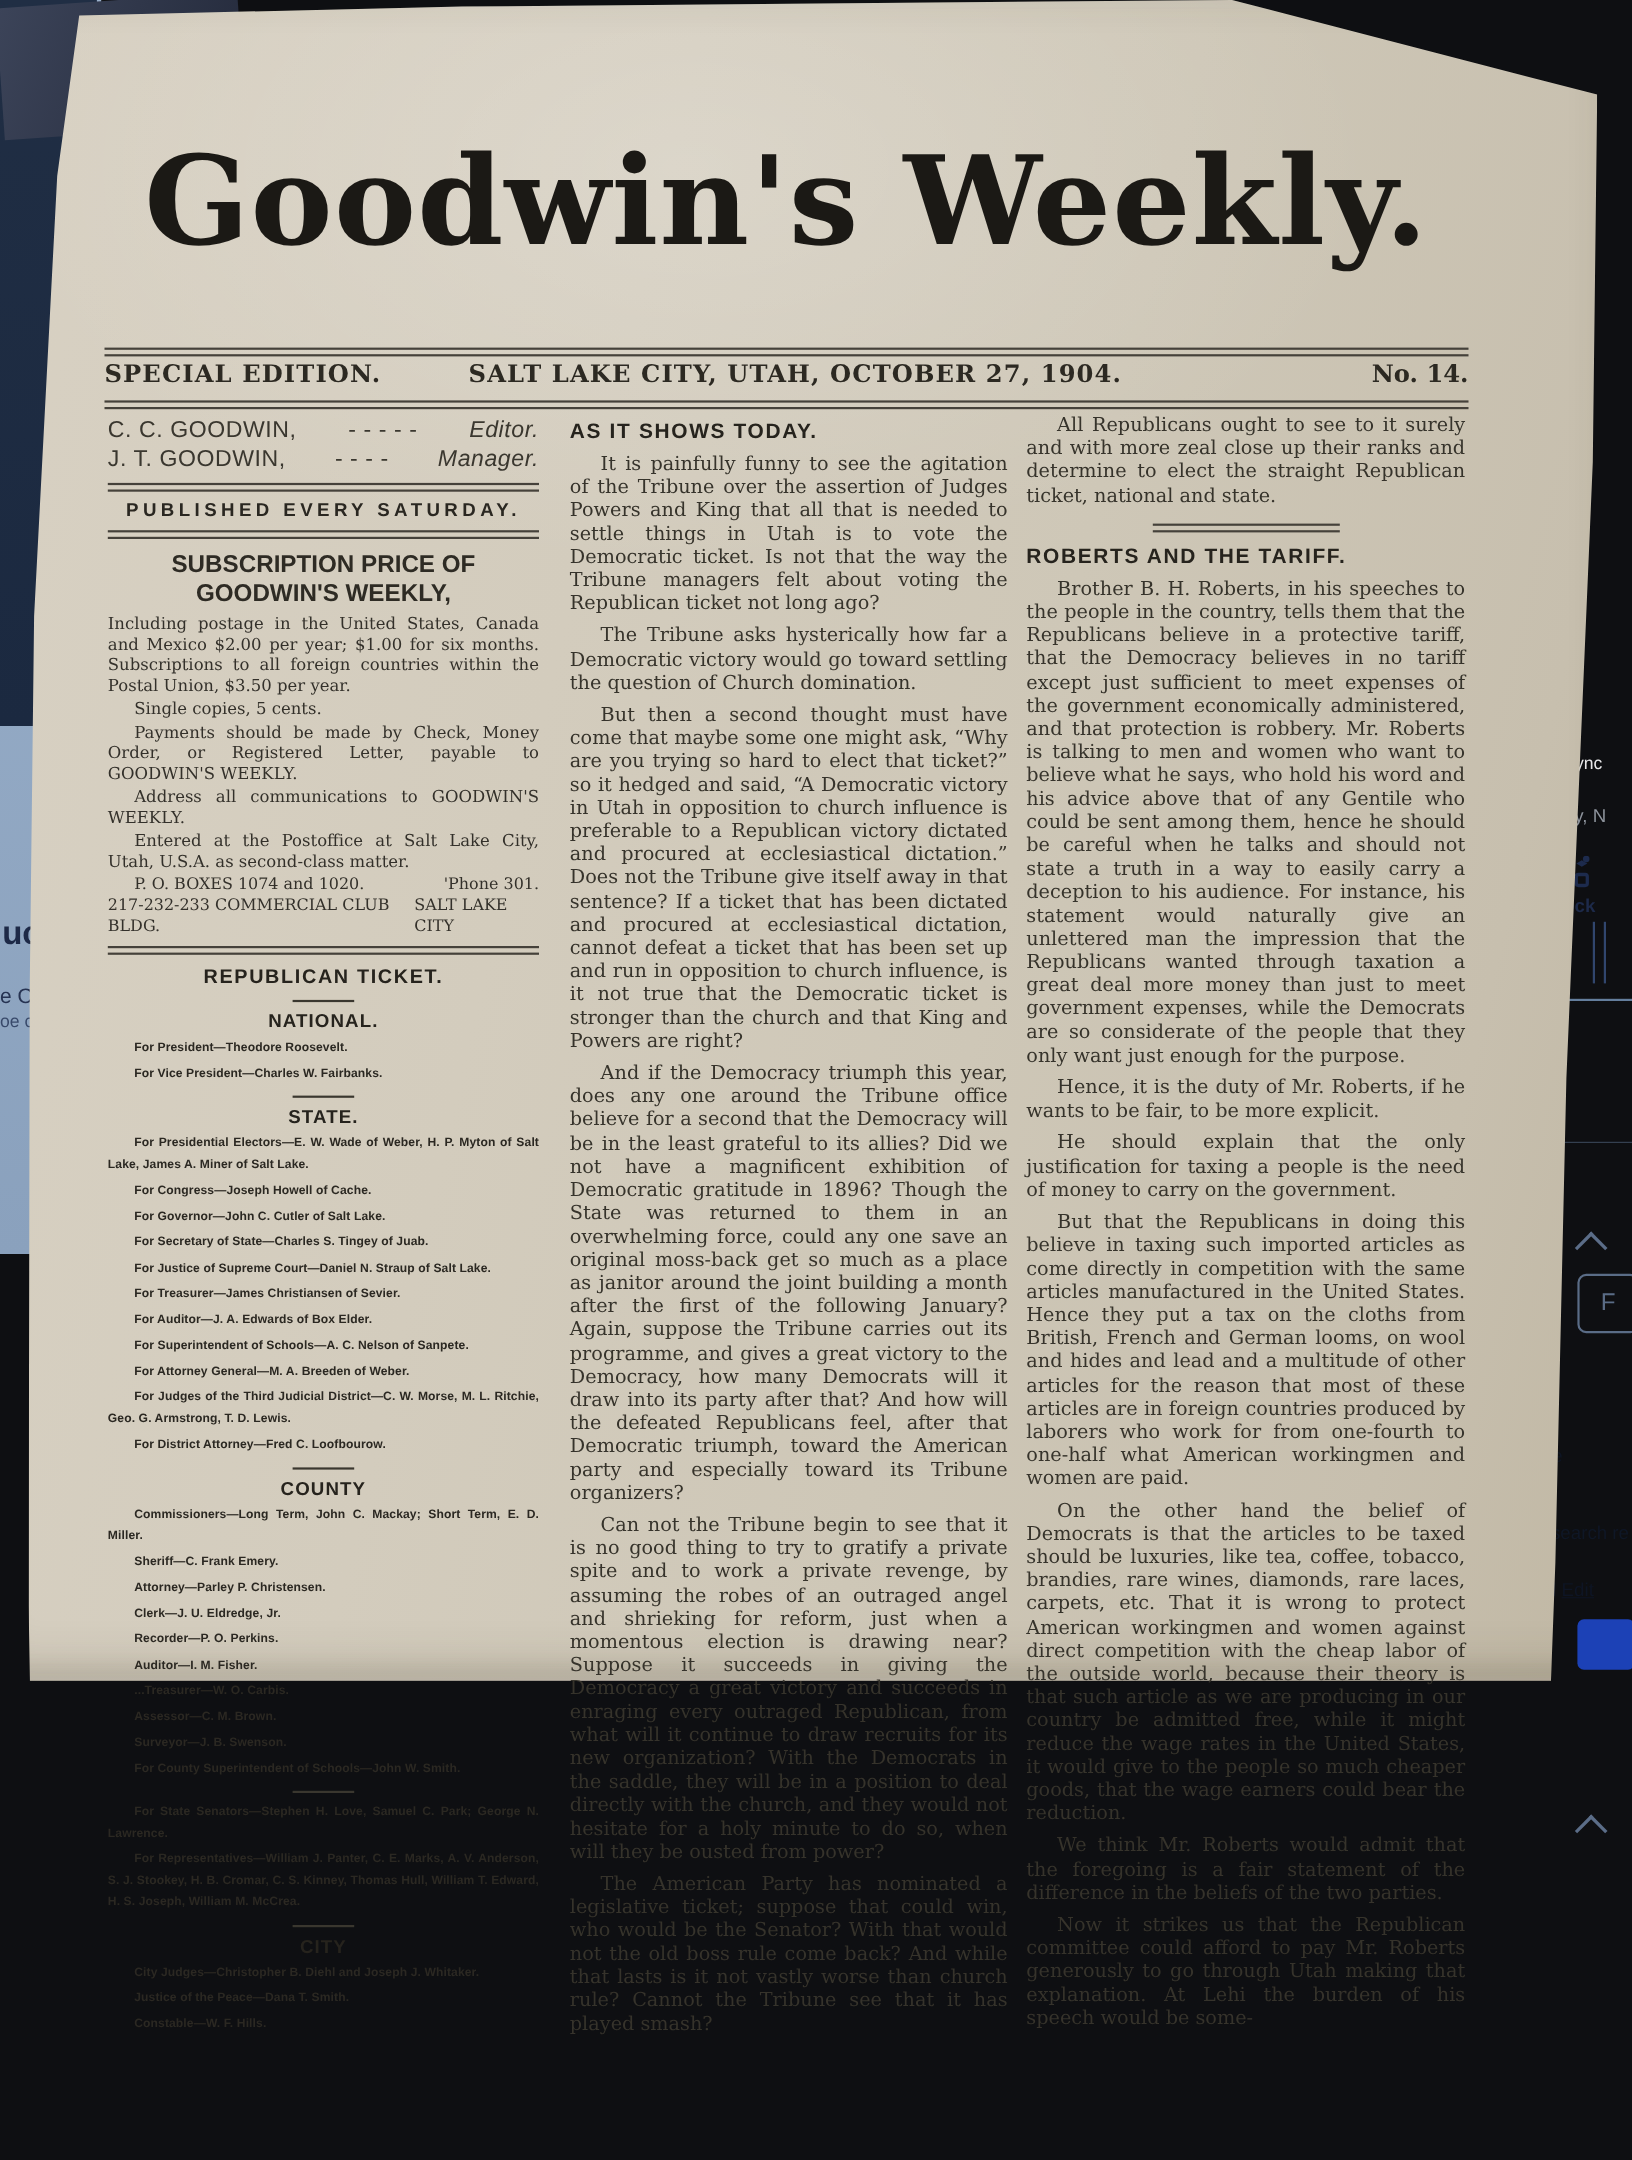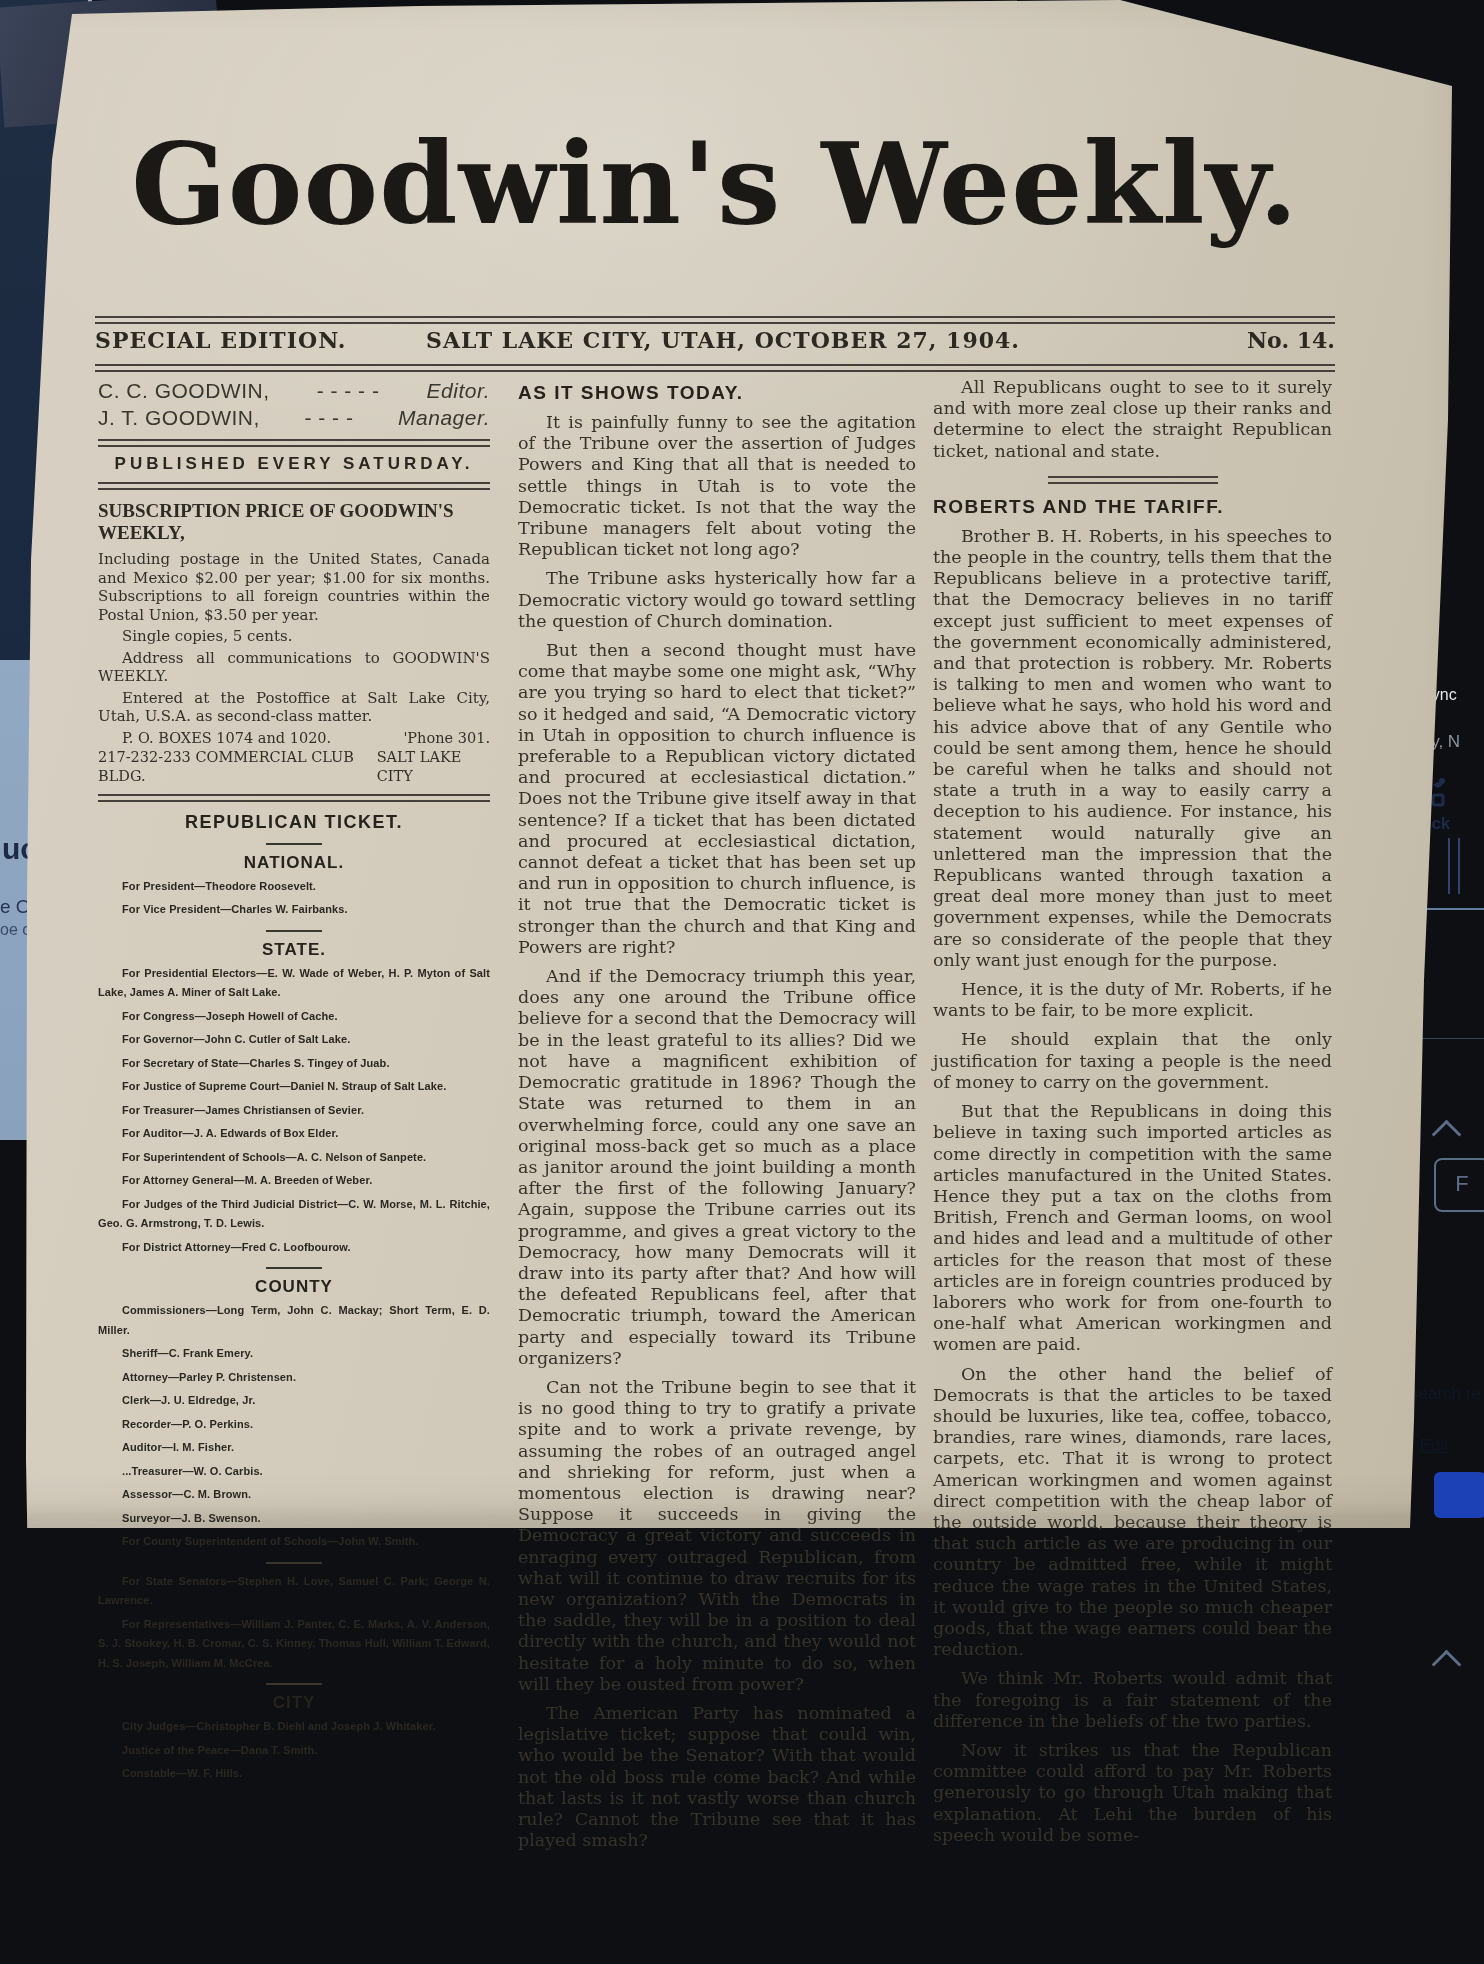--- a/index.html
+++ b/index.html
@@ -86,22 +86,22 @@
   .col-mid{left:518px;top:382px;width:398px;}
   .col-right{left:933px;top:377px;width:399px;}
 
   
   .staff-row{display:flex;justify-content:space-between;align-items:baseline;
     font-size:21px;letter-spacing:.5px;color:#3a372f;line-height:27px;}
   .staff-row .dashes{flex:1;text-align:center;color:#3a372f;}
   .staff-row .role{font-style:italic;}
   .lc-rule{margin:8px 0 7px 0;}
   .published{text-align:center;font-weight:bold;font-size:17px;letter-spacing:4px;color:#2a2721;}
-  .sub-head{font-family:Liberation Serif, serif;font-weight:bold;text-align:left;
-    font-size:19px;margin:10px 0 6px 0;color:#2e2b24;}
+  .sub-head{font-family:Liberation Sans, sans-serif;font-weight:bold;text-align:center;
+    font-size:22px;margin:10px 0 6px 0;color:#2e2b24;}
   .s-par{font-family:"DejaVu Serif",serif;font-size:15px;line-height:18.5px;text-align:justify;
     margin:0 0 3px 0;text-indent:24px;color:#33302a;}
   .s-par.no-ind{text-indent:0;}
   .s-row{display:flex;justify-content:space-between;font-family:"DejaVu Serif",serif;
     font-size:14.5px;color:#33302a;line-height:19px;}
   .s-row .s-left{text-indent:24px;}
   .s-row.bldg .s-left{text-indent:0;}
 
   .tick-head{ text-align:center;font-weight:bold;font-size:18px;letter-spacing:1.5px;
     color:#26231d;margin:10px 0 0 0;}
@@ -196,20 +196,21 @@
         <span class="dashes">-  -  -  -</span>
         <span class="role">Manager.</span>
       </div>
       <div class="rule-d lc-rule"></div>
       <div class="published">PUBLISHED EVERY SATURDAY.</div>
       <div class="rule-d lc-rule"></div>
 
       <div class="sub-head">SUBSCRIPTION PRICE OF GOODWIN'S WEEKLY,</div>
       <p class="s-par no-ind">Including postage in the United States, Canada and Mexico $2.00 per year; $1.00 for six months.  Subscriptions to all foreign countries within the Postal Union, $3.50 per year.</p>
       <p class="s-par">Single copies, 5 cents.</p>
+      <p class="s-par">Payments should be made by Check, Money Order, or Registered Letter, payable to GOODWIN'S WEEKLY.</p>
       <p class="s-par">Address all communications to GOODWIN'S WEEKLY.</p>
       <p class="s-par">Entered at the Postoffice at Salt Lake City, Utah, U.S.A. as second-class matter.</p>
       <div class="s-row">
         <span class="s-left">P. O. BOXES 1074 and 1020.</span>
         <span>'Phone 301.</span>
       </div>
       <div class="s-row bldg">
         <span class="s-left">217-232-233 COMMERCIAL CLUB BLDG.</span>
         <span>SALT LAKE CITY</span>
       </div>

